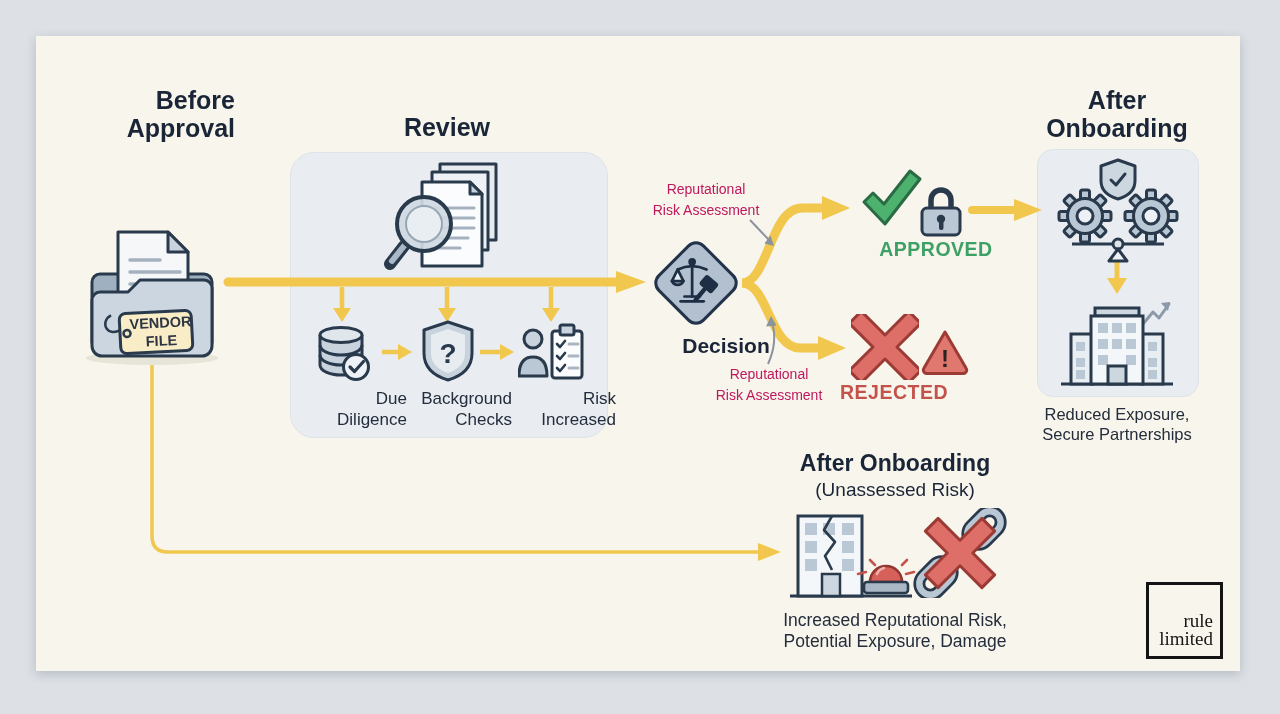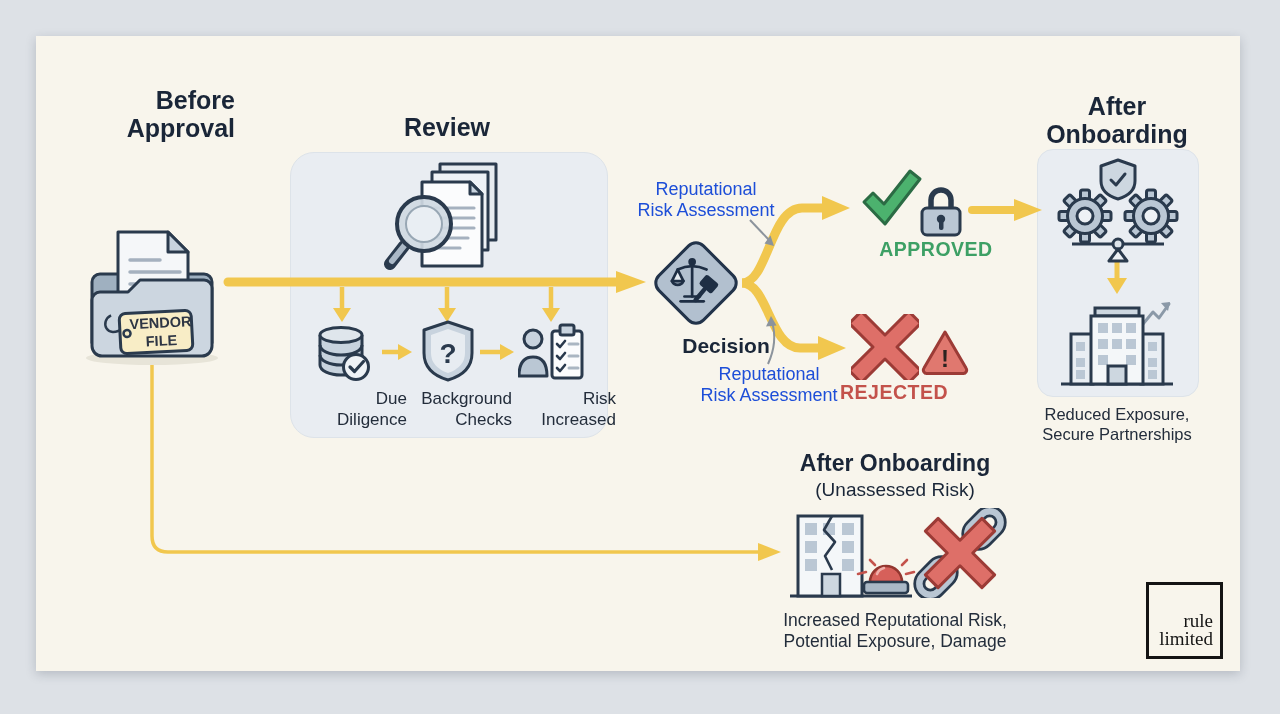--- a/index.html
+++ b/index.html
@@ -13,25 +13,25 @@
     background:#f8f5ec;box-shadow:0 3px 10px rgba(40,50,70,.22);
   }
   .panel{position:absolute;background:#e9edf2;border:1px solid #dde3e9;}
   .review-panel{left:290px;top:152px;width:316px;height:284px;border-radius:24px;}
   .after-panel{left:1037px;top:149px;width:160px;height:246px;border-radius:16px;}
   .connectors{position:absolute;left:0;top:0;width:1280px;height:714px;z-index:2;pointer-events:none;}
   .txt{position:absolute;z-index:4;text-align:center;color:#1a2638;}
   .h1{font-size:25px;line-height:28px;font-weight:bold;}
   .before-title{left:45px;top:86px;width:190px;text-align:right;}
   .review-title{left:367px;top:113px;width:160px;}
-  .after-good-title{left:1027px;top:92px;width:180px;}
+  .after-good-title{left:1027px;top:86px;width:180px;}
   .step-label{top:388px;width:130px;font-size:17px;line-height:21px;color:#232d3b;text-align:right;}
   .step-0{left:277px;} .step-1{left:382px;} .step-2{left:486px;}
   .decision-label{left:646px;top:334px;width:160px;font-size:21px;font-weight:bold;}
-  .risk-note{font-size:18px;line-height:21px;color:#1d4ed8;}
+  .risk-note{font-size:14px;line-height:21px;color:#be185d;}
   .risk-top{left:621px;top:179px;width:170px;}
   .risk-bottom{left:684px;top:364px;width:170px;}
   .outcome-label{font-size:19.5px;font-weight:bold;letter-spacing:.5px;}
   .approved-label{left:856px;top:238px;width:160px;color:#3da065;}
   .rejected-label{left:814px;top:381px;width:160px;color:#c3524b;}
   .after-good-caption{left:1022px;top:404px;width:190px;font-size:16.5px;line-height:20px;color:#232d3b;}
   .after-bad-title{left:770px;top:450px;width:250px;font-size:23px;font-weight:bold;}
   .after-bad-subtitle{left:770px;top:479px;width:250px;font-size:19px;}
   .after-bad-caption{left:750px;top:610px;width:290px;font-size:17.5px;line-height:21px;color:#232d3b;}
   .icon{position:absolute;z-index:3;}

